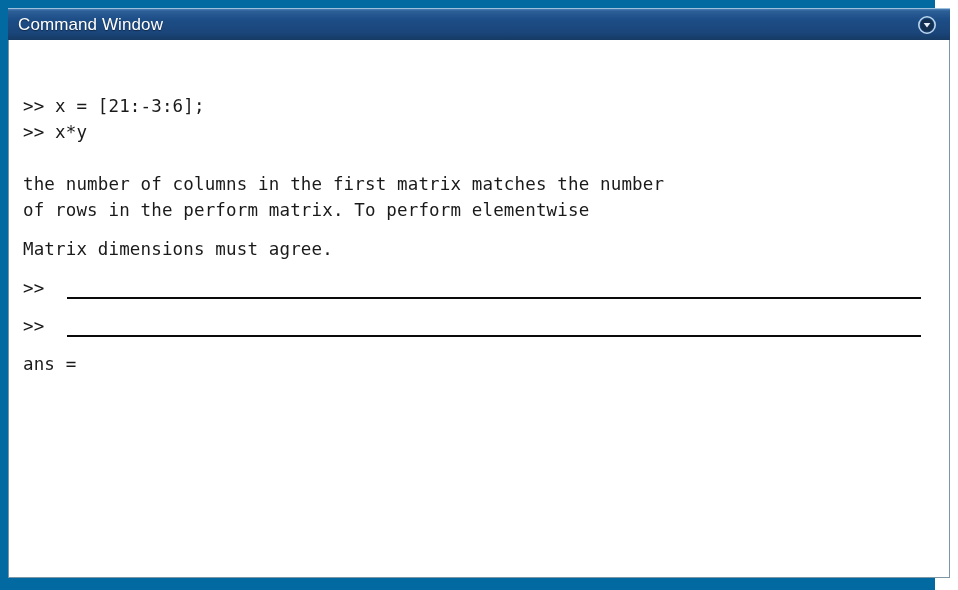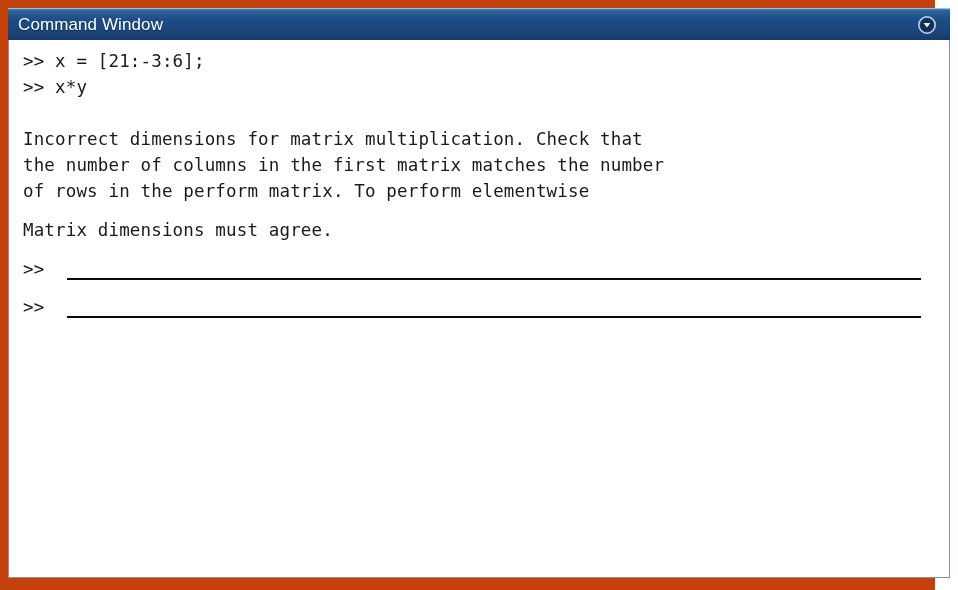--- a/index.html
+++ b/index.html
@@ -12,21 +12,21 @@
     width: 958px;
     height: 590px;
     overflow: hidden;
     font-family: "DejaVu Sans Mono", monospace;
   }
 
   #app {
     position: relative;
     width: 935px;
     height: 590px;
-    background: #c2410c;
+    background: #0369a1;
   }
 
   
   .titlebar {
     position: absolute;
     left: 8px;
     top: 8px;
     width: 942px;
     height: 32px;
     background: linear-gradient(to bottom,
@@ -76,20 +76,21 @@
     background: #ffffff;
     border: 1px solid #7c96a6;
     border-top: none;
     box-sizing: border-box;
     overflow: hidden;
   }
 
   .console-inner {
     position: relative;
     padding: 8px 0 0 14px;
+    margin-top: 45px;
   }
 
   .line {
     font-family: "DejaVu Sans Mono", monospace;
     font-size: 17.5px;
     line-height: 26px;
     color: #1a1a1a;
     white-space: pre;
     letter-spacing: 0.15px;
   }
@@ -138,37 +139,37 @@
     <div class="console-inner">
 
       <div class="line">&gt;&gt; x = [21:-3:6];</div>
       <div class="line">&gt;&gt; x*y</div>
 
       <div class="gap"></div>
 
 
       <div class="gap"></div>
 
-      <div class="line">Incorrect dimensions for matrix multiplication. Check that</div>
       <div class="line">the number of columns in the first matrix matches the number</div>
       <div class="line">of rows in the perform matrix. To perform elementwise</div>
 
       <div class="gap"></div>
 
       <div class="line">Matrix dimensions must agree.</div>
 
       <div class="gap"></div>
 
       <div class="prompt-row">
         <div class="line">&gt;&gt;</div>
         <div class="rule"></div>
       </div>
 
       <div class="prompt-row">
         <div class="line">&gt;&gt;</div>
         <div class="rule"></div>
       </div>
 
+      <div class="line">ans =</div>
 
     </div>
   </div>
 
 </div>
 
 </body></html>

